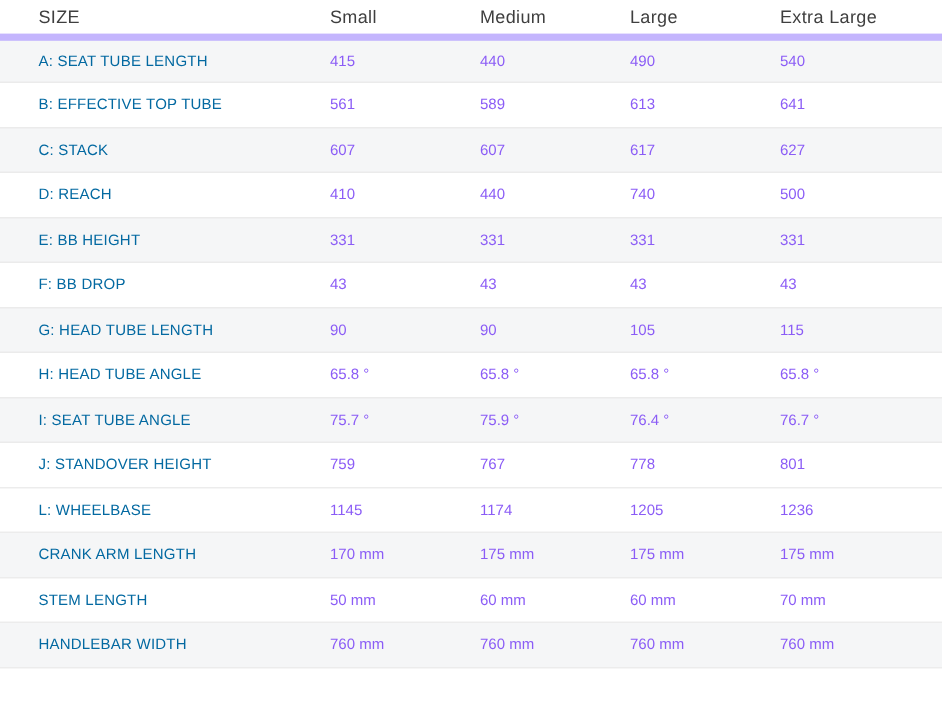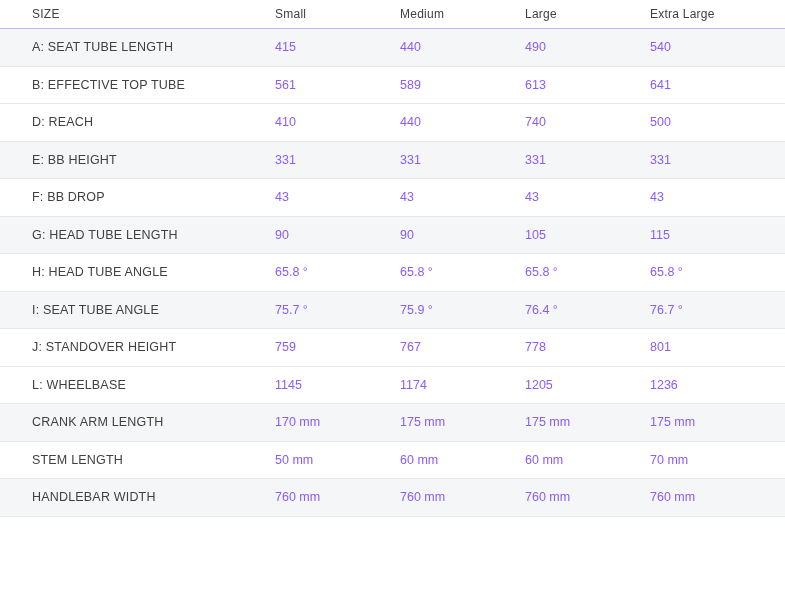--- a/index.html
+++ b/index.html
@@ -25,41 +25,41 @@
 
   .geo-table th, .geo-table td {
     text-align: left;
     vertical-align: middle;
     font-weight: normal;
     padding: 0;
   }
 
   thead th {
     height: 28px;
-    font-size: 12px;
+    font-size: 15px;
     letter-spacing: 0.02em;
     color: #3f3f3f;
     background: #ffffff;
-    border-bottom: 1px solid #c4b5fd;
+    border-bottom: 6px solid #c4b5fd;
   }
   thead th.h-label { padding-left: 32px; }
   thead th.h-val { padding-left: 5px; }
 
   tbody tr { height: 37.5px; }
   tbody tr.odd  { background: #f5f6f7; }
   tbody tr.even { background: #ffffff; }
   tbody tr td {
     border-bottom: 1px solid #e8e8e8;
     font-size: 12.5px;
     line-height: 16px;
   }
   tbody td.cell-label {
     padding-left: 32px;
     letter-spacing: 0.015em;
-    color: #404040;
+    color: #0369a1;
   }
   tbody td.cell-val {
     padding-left: 5px;
     color: #8b5cf6;
   }
   tbody tr:last-child td { border-bottom: 1px solid #e8e8e8; }
 </style>
 </head>
 <body>
 
@@ -87,20 +87,27 @@
       <td class="cell-val">440</td>
       <td class="cell-val">490</td>
       <td class="cell-val">540</td>
     </tr>
     <tr class="even">
       <td class="cell-label">B: EFFECTIVE TOP TUBE</td>
       <td class="cell-val">561</td>
       <td class="cell-val">589</td>
       <td class="cell-val">613</td>
       <td class="cell-val">641</td>
+    </tr>
+    <tr class="odd">
+      <td class="cell-label">C: STACK</td>
+      <td class="cell-val">607</td>
+      <td class="cell-val">607</td>
+      <td class="cell-val">617</td>
+      <td class="cell-val">627</td>
     </tr>
     <tr class="even">
       <td class="cell-label">D: REACH</td>
       <td class="cell-val">410</td>
       <td class="cell-val">440</td>
       <td class="cell-val">740</td>
       <td class="cell-val">500</td>
     </tr>
     <tr class="odd">
       <td class="cell-label">E: BB HEIGHT</td>

